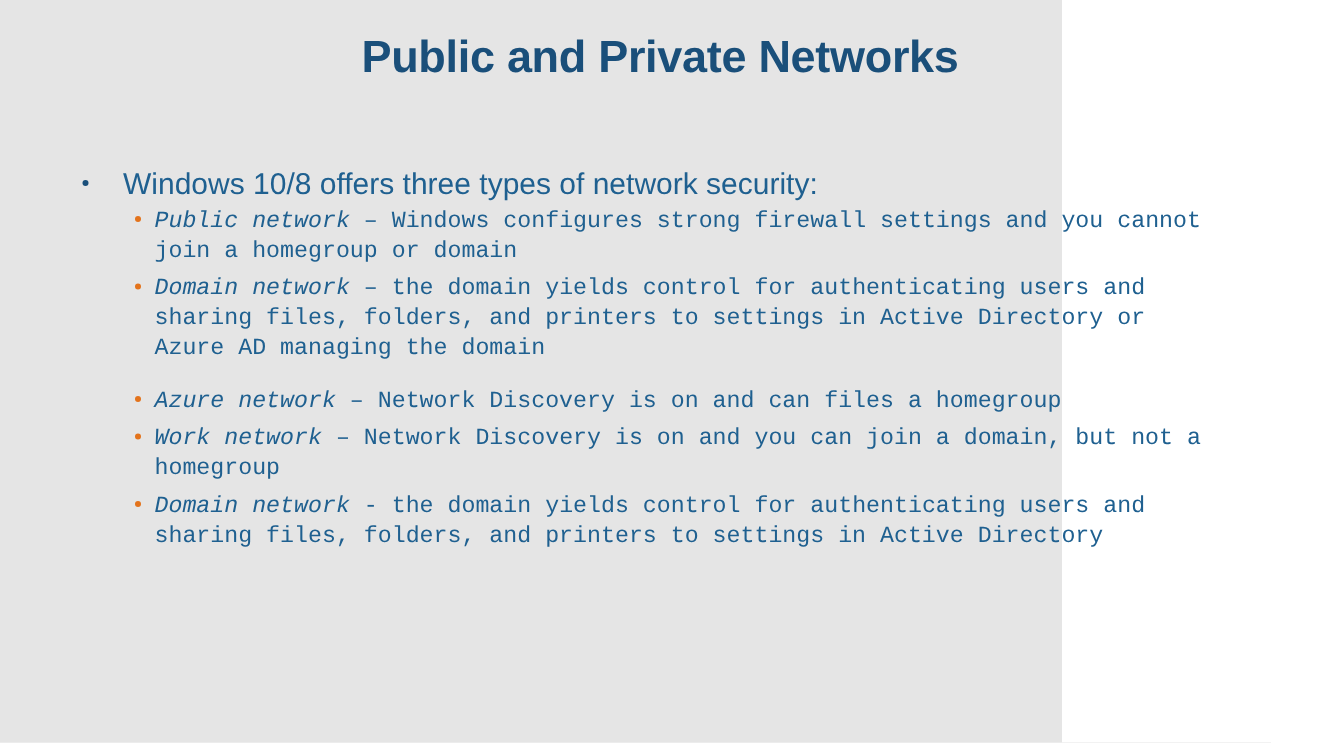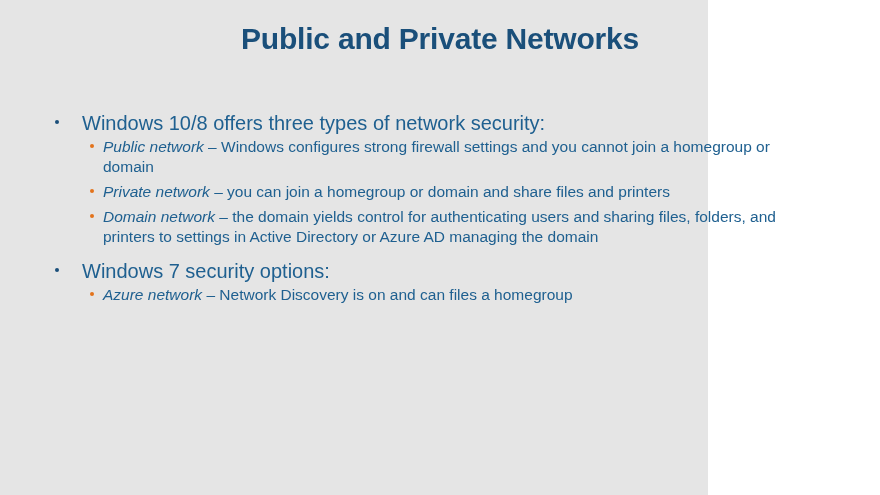--- a/index.html
+++ b/index.html
@@ -54,20 +54,21 @@
     height: 4px;
     background: #1a4f7a;
     border-radius: 50%;
   }
   .l1-text {
     display: block;
   }
   
   .l2-group {
     margin-top: 2px;
+    font-family: Liberation Mono, monospace;
   }
   .l2 {
     position: relative;
     padding-left: 55px;
     margin-bottom: 5px;
     font-size: 15.5px;
     line-height: 20px;
     color: #1f6090;
   }
   .l2 > .bullet {
@@ -103,45 +104,45 @@
       <span class="l1-text">Windows 10/8 offers three types of network security:</span>
     </div>
 
     <div class="l2-group">
 
       <div class="l2">
         <span class="bullet"></span>
         <span class="l2-text"><span class="term">Public network</span><span> – Windows configures strong firewall settings and you cannot join a homegroup or domain</span></span>
       </div>
 
-      <div class="l2">
-        <span class="bullet"></span>
-        <span class="l2-text"><span class="term">Private network</span><span> – you can join a homegroup or domain and share files and printers</span></span>
-      </div>
 
       <div class="l2">
         <span class="bullet"></span>
         <span class="l2-text"><span class="term">Domain network</span><span> – the domain yields control for authenticating users and sharing files, folders, and printers to settings in Active Directory or Azure AD managing the domain</span></span>
       </div>
 
     </div>
 
     <div class="gap-1"></div>
 
-    <div class="l1">
-      <span class="bullet"></span>
-      <span class="l1-text">Windows 7 security options:</span>
-    </div>
 
     <div class="l2-group">
 
 
       <div class="l2">
         <span class="bullet"></span>
         <span class="l2-text"><span class="term">Azure network</span><span> – Network Discovery is on and can files a homegroup</span></span>
       </div>
 
+      <div class="l2">
+        <span class="bullet"></span>
+        <span class="l2-text"><span class="term">Work network</span><span> – Network Discovery is on and you can join a domain, but not a homegroup</span></span>
+      </div>
 
+      <div class="l2">
+        <span class="bullet"></span>
+        <span class="l2-text"><span class="term">Domain network</span><span> - the domain yields control for authenticating users and sharing files, folders, and printers to settings in Active Directory</span></span>
+      </div>
 
     </div>
 
   </div>
 </div>
 
 </body></html>

